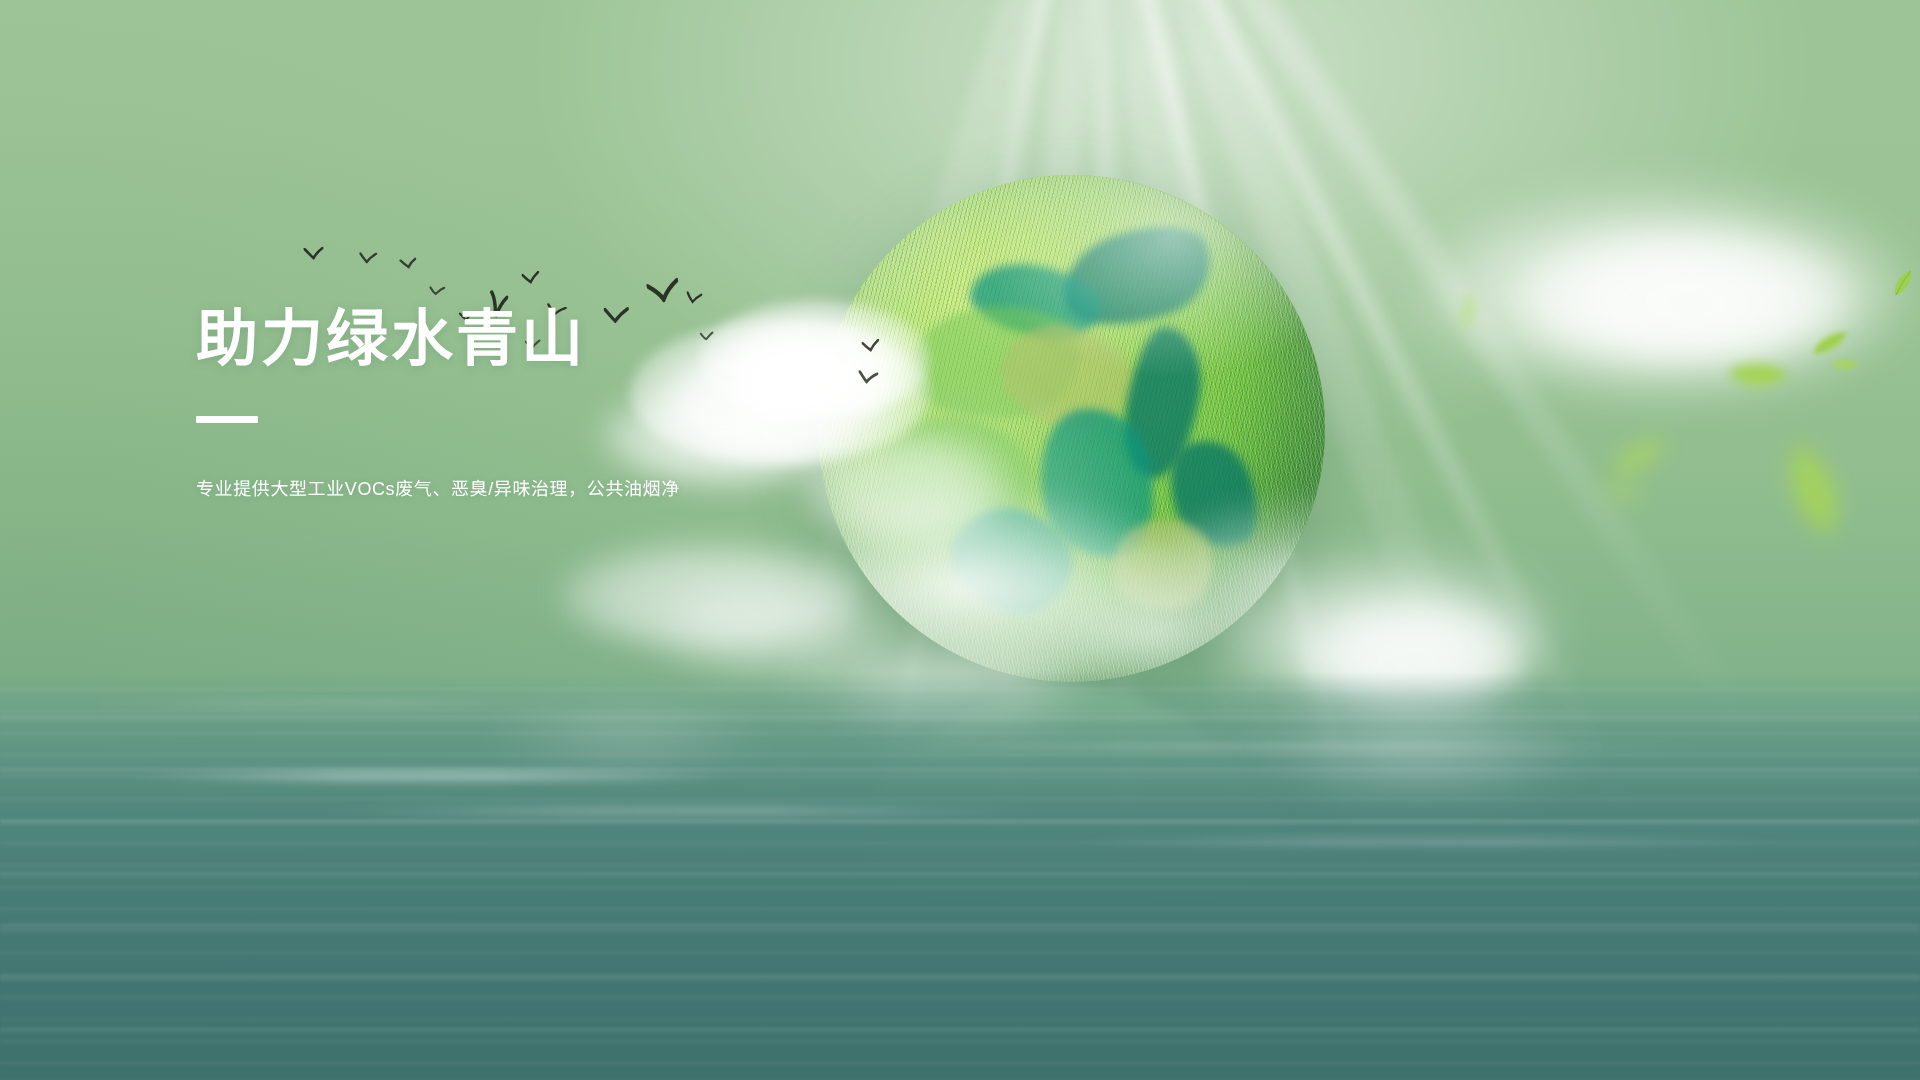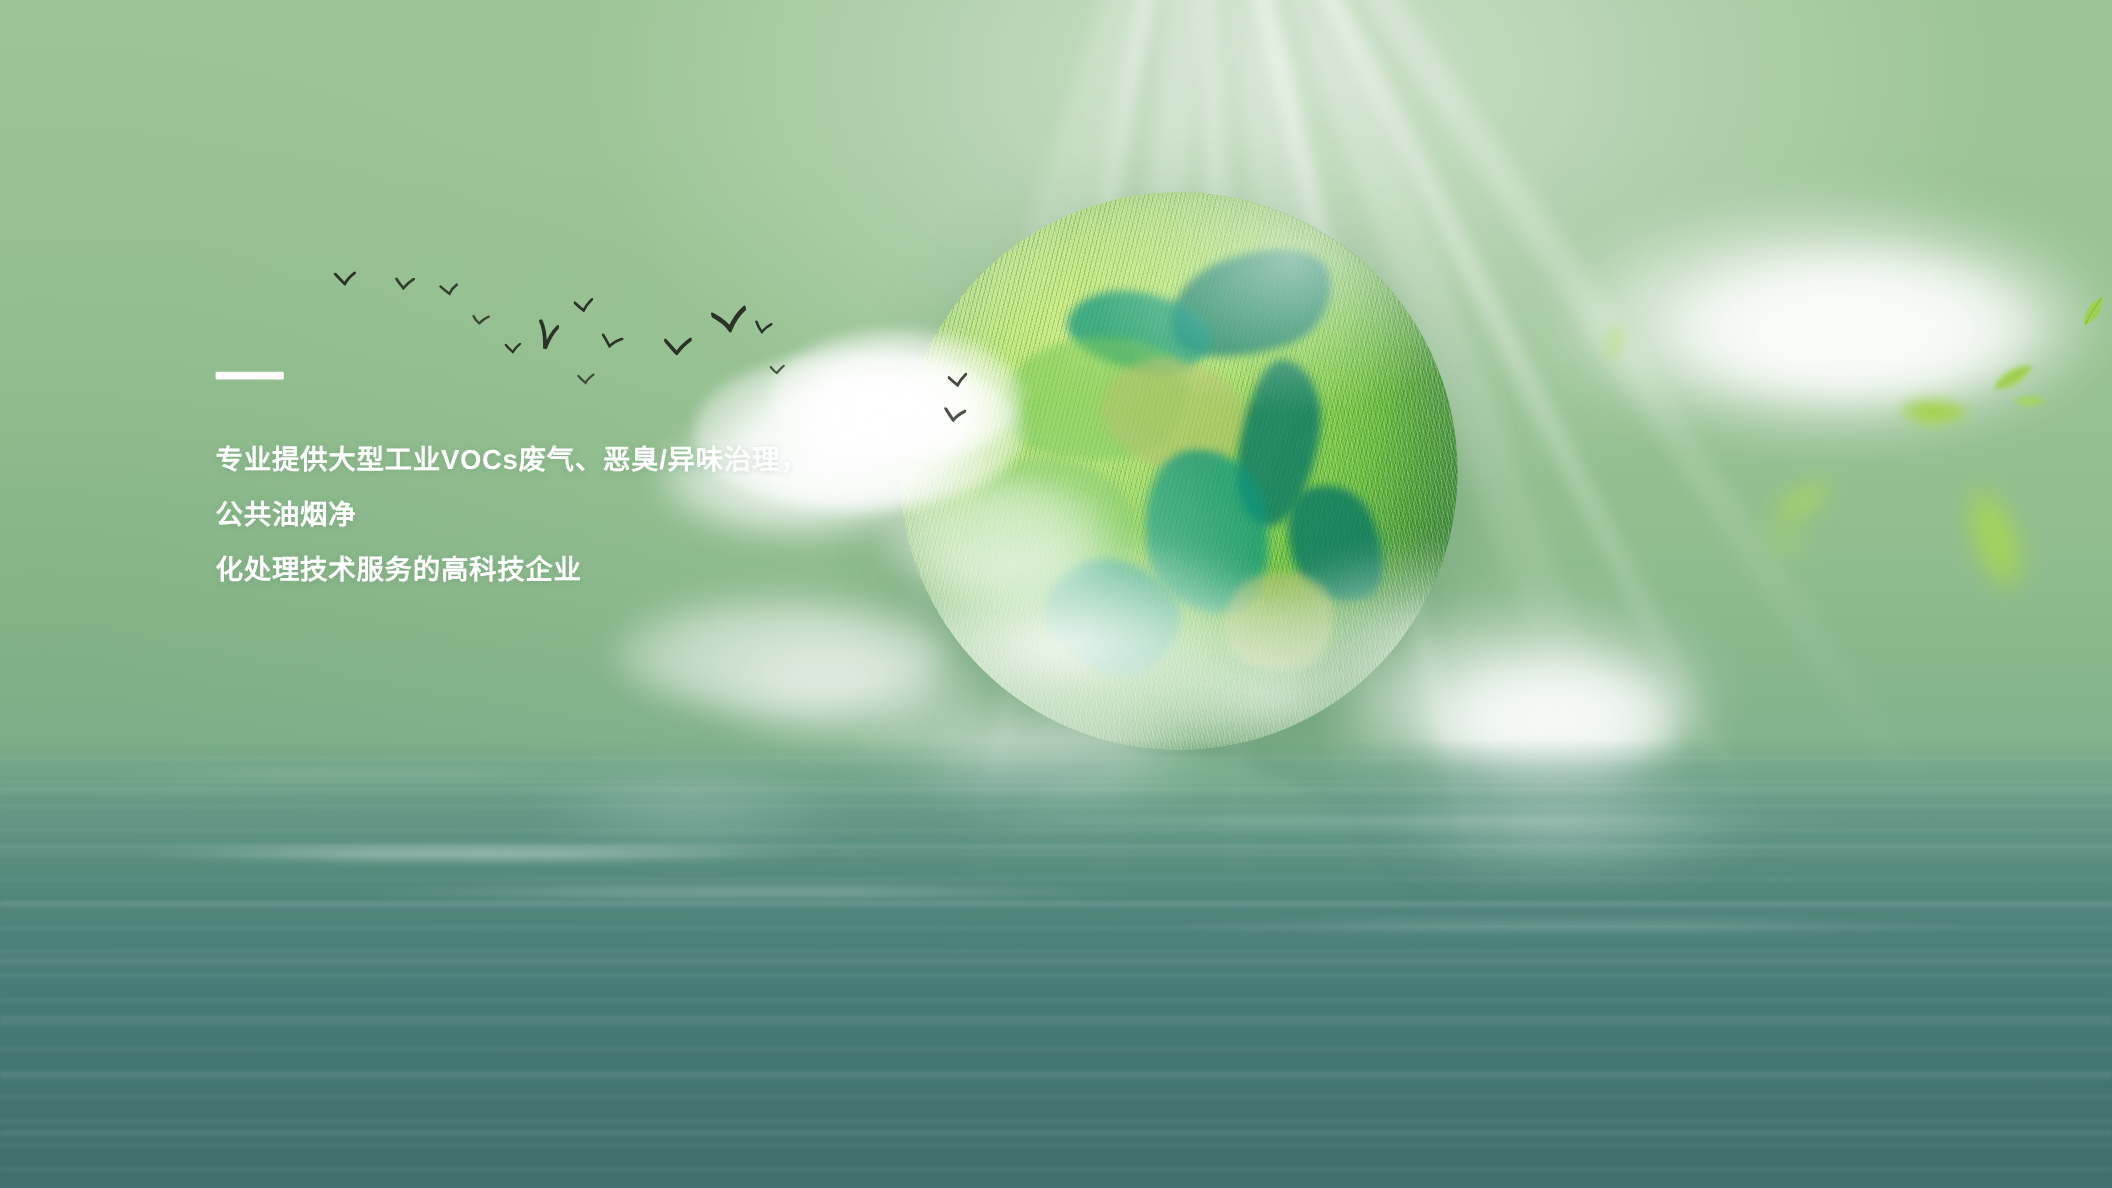--- a/index.html
+++ b/index.html
@@ -269,24 +269,24 @@
   .divider {
     margin-top: 38px;
     width: 62px;
     height: 7px;
     background: #ffffff;
     border-radius: 1px;
   }
   .subcopy {
     margin-top: 48px;
     color: #ffffff;
-    font-size: 25px;
+    font-size: 18px;
     line-height: 2.0;
     letter-spacing: .6px;
-    font-weight: 700;
+    font-weight: 400;
     max-width: 540px;
     text-shadow: 0 1px 6px rgba(70,120,90,0.22);
   }
   .subcopy span { display: block; }
 </style>
 </head>
 <body>
 
 <div class="stage">
 
@@ -468,21 +468,21 @@
       </svg>
   </div>
   <div class="leaf blur2" style="left:1448px; top:300px; transform:rotate(-60deg); opacity:.5;">
     <svg width="40" height="22" viewBox="0 0 40 22">
         <path d="M1 17 C11 3, 30 0, 38 4 C28 20, 11 22, 1 17 Z" fill="#b3df6c"></path>
       </svg>
   </div>
 
   <div class="copy">
     <h1 class="headline">
+      <span class="l1">助力绿水青山</span>
     </h1>
     <div class="divider"></div>
     <p class="subcopy">
       <span>专业提供大型工业VOCs废气、恶臭/异味治理，公共油烟净</span>
-      <span>化处理技术服务的高科技企业</span>
     </p>
   </div>
 
 </div>
 
 </body></html>

